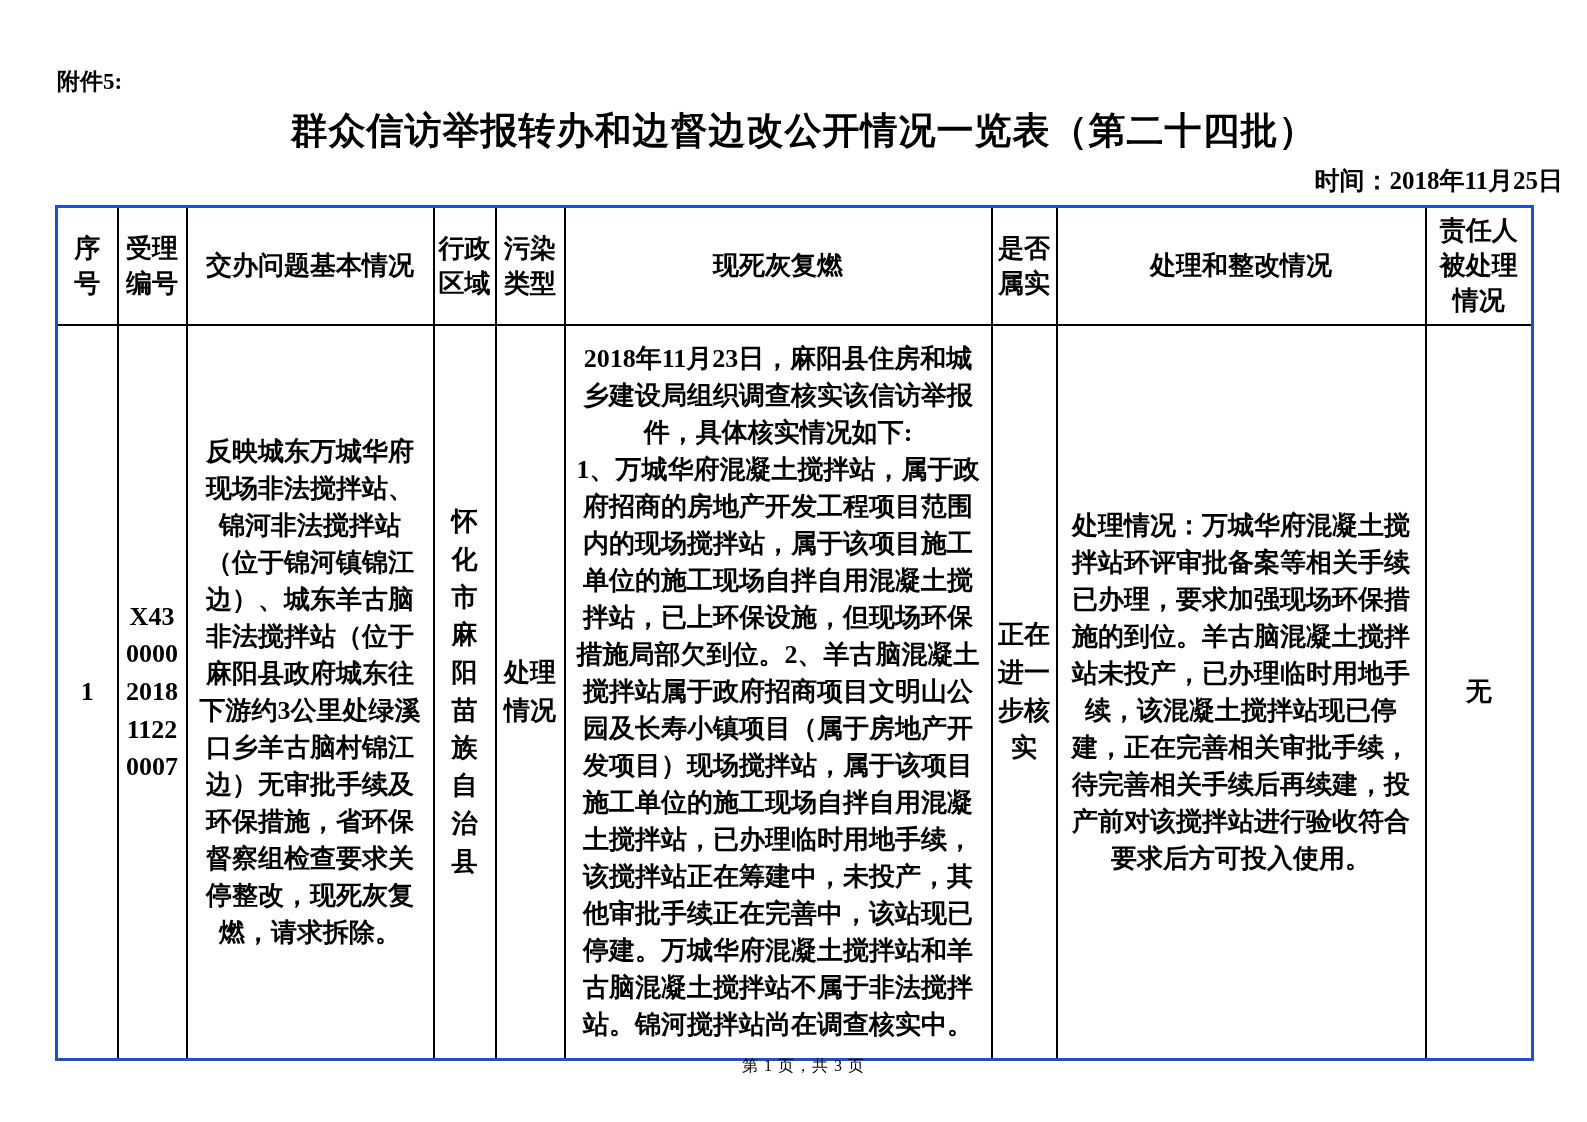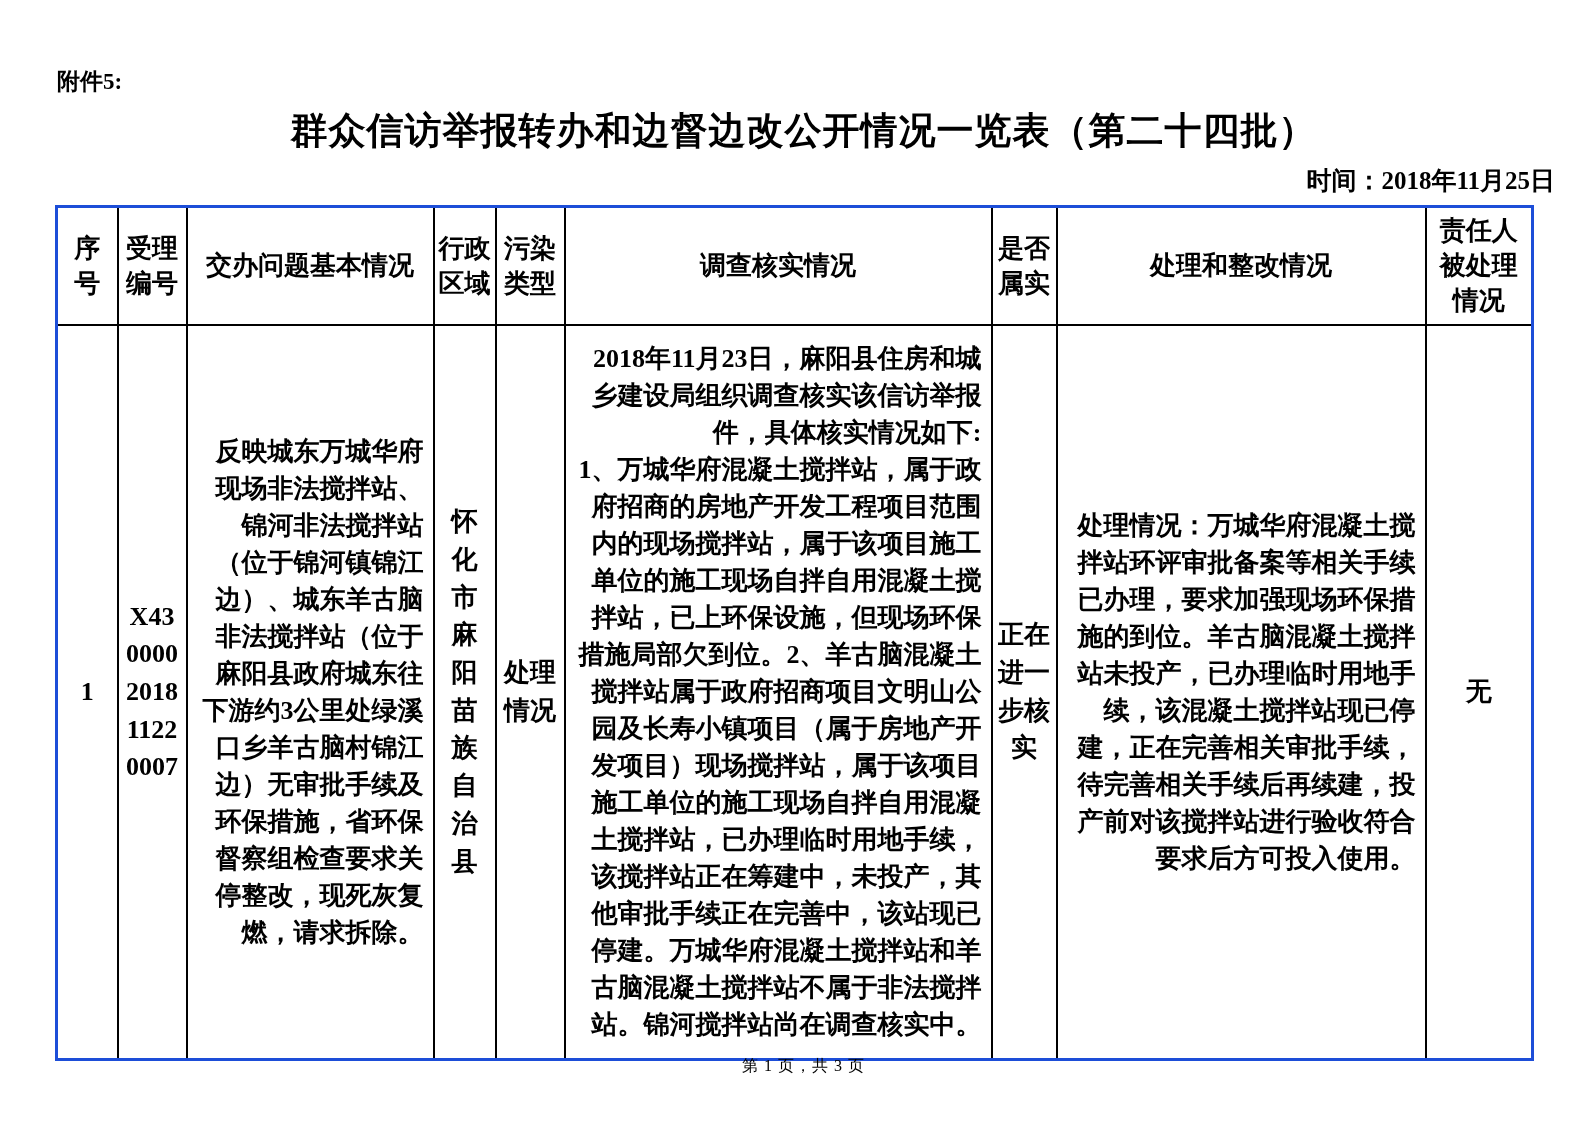--- a/index.html
+++ b/index.html
@@ -17,42 +17,42 @@
     font-size:23px; font-weight:bold;
   }
   .doc-title {
     position:absolute; left:0; top:106px; width:100%;
     text-align:center;
     font-size:37px; font-weight:bold;
     font-family:"DejaVu Sans","Liberation Sans",sans-serif;
     letter-spacing:1px;
   }
   .date-label {
-    position:absolute; right:52px; top:164px;
+    position:absolute; right:44px; top:164px;
     font-size:25px; font-weight:bold;
   }
   table.report {
     position:absolute; left:55px; top:205px;
     width:1476px;
     border-collapse:collapse; table-layout:fixed;
     border:3px solid #1d4ed8;
   }
   table.report th, table.report td {
     border:2px solid #000;
     font-weight:bold;
     font-size:26px;
     vertical-align:middle;
     overflow:hidden;
   }
   table.report thead tr { height:118px; }
   table.report tbody tr { height:735px; }
   th.hdr { text-align:center; line-height:1.35; padding:0 4px; }
   td.c-center { text-align:center; }
   td.c-wrap { word-break:break-all; text-align:center; padding:0 5px; line-height:1.45;border-radius:7px; }
-  td.c-text { text-align:right; padding:0 9px; line-height:37px; }
+  td.c-text { text-align:center; padding:0 9px; line-height:37px; }
   .pre-wrap { white-space:pre-line; }
   .footer {
     position:absolute; left:0; top:1056px; width:100%;
     text-align:center; font-size:16px; font-weight:normal;
     letter-spacing:1px;
   }
 </style>
 </head>
 <body>
 
@@ -76,21 +76,21 @@
       <col style="width:369px">
       <col style="width:107px">
     </colgroup>
     <thead>
       <tr>
         <th class="hdr">序号</th>
         <th class="hdr">受理编号</th>
         <th class="hdr">交办问题基本情况</th>
         <th class="hdr">行政区域</th>
         <th class="hdr">污染类型</th>
-        <th class="hdr">调查核实情况</th>
+        <th class="hdr">现死灰复燃</th>
         <th class="hdr">是否属实</th>
         <th class="hdr">处理和整改情况</th>
         <th class="hdr">责任人被处理情况</th>
       </tr>
     </thead>
     <tbody>
       <tr>
         <td class="c-center">1</td>
         <td class="c-wrap">X430000201811220007</td>
         <td class="c-text">反映城东万城华府现场非法搅拌站、锦河非法搅拌站（位于锦河镇锦江边）、城东羊古脑非法搅拌站（位于麻阳县政府城东往下游约3公里处绿溪口乡羊古脑村锦江边）无审批手续及环保措施，省环保督察组检查要求关停整改，现死灰复燃，请求拆除。</td>

